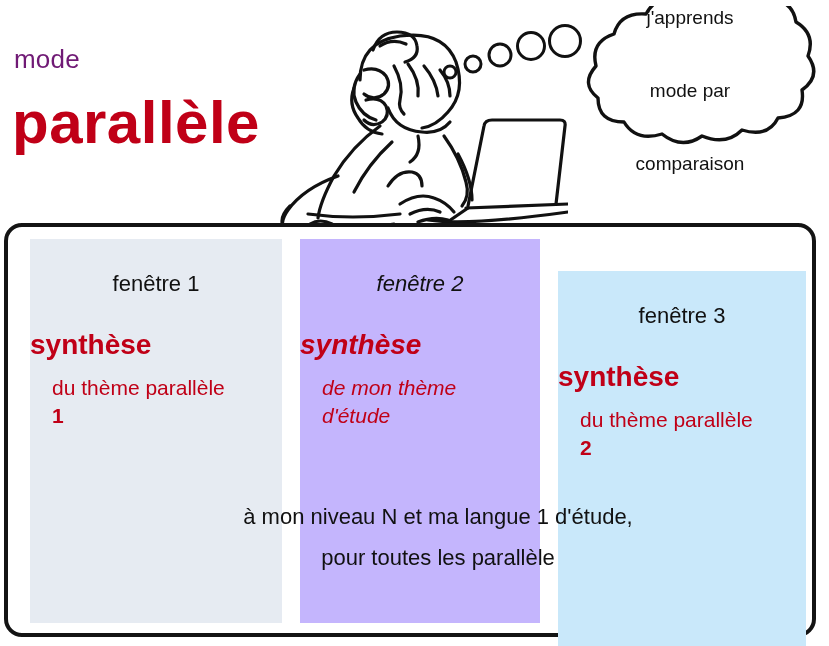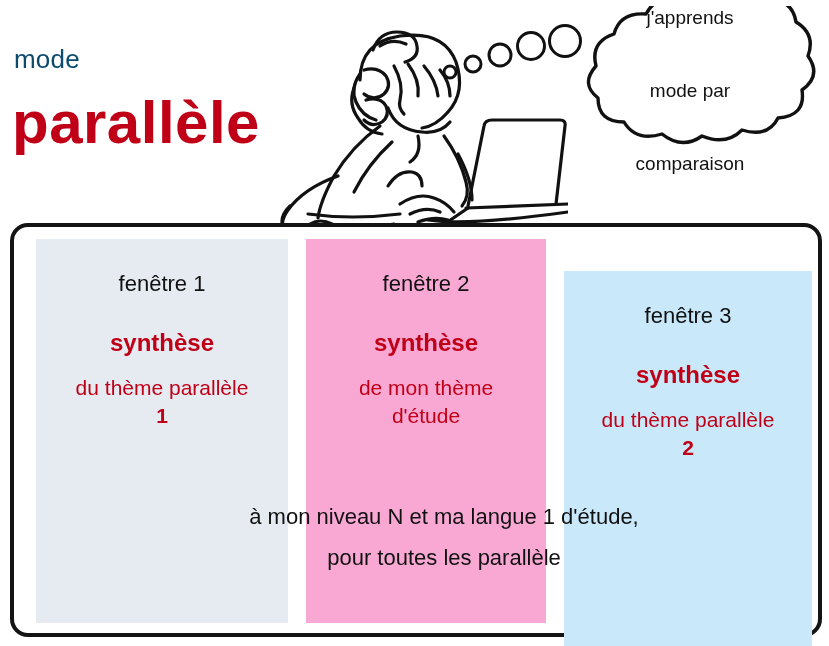--- a/index.html
+++ b/index.html
@@ -24,21 +24,21 @@
     left: 0;
     top: 0;
     width: 829px;
     height: 223px;
   }
   .mode-label {
     position: absolute;
     left: 14px;
     top: 44px;
     font-size: 26px;
-    color: #0c4a6e;
+    color: #701a75;
     letter-spacing: 0.2px;
     white-space: nowrap;
   }
   .mode-title {
     position: absolute;
     left: 12px;
     top: 88px;
     font-size: 60px;
     font-weight: bold;
     color: #c00017;
@@ -80,21 +80,21 @@
     pointer-events: none;
   }
   .bubble-line { white-space: nowrap; }
 
   
   .dots { position: absolute; left: 440px; top: 16px; width: 150px; height: 70px; }
 
   
   .panel {
     position: absolute;
-    left: 10px;
+    left: 4px;
     top: 223px;
     width: 812px;
     height: 414px;
     border: 4px solid #141414;
     border-radius: 18px;
     box-sizing: border-box;
     background: #ffffff;
   }
 
   .columns {
@@ -123,35 +123,35 @@
     text-align: center;
     font-size: 22px;
     color: #111111;
     white-space: nowrap;
   }
   .col-synth {
     position: absolute;
     left: 0;
     right: 0;
     top: 90px;
-    text-align: center;
-    font-size: 24px;
+    font-size: 28px;
     font-weight: bold;
     color: #c00017;
     white-space: nowrap;
   }
   .col-desc {
     position: absolute;
     left: 0;
     right: 0;
     top: 135px;
-    text-align: center;
+    text-align: left;
     font-size: 21px;
     color: #c00017;
     line-height: 1.35;
+    padding-left: 22px;
   }
   .col-desc .d-line { display: block; white-space: nowrap; }
   .col-desc .d-num { display: block; font-weight: bold; }
 
   
   .caption {
     position: absolute;
     left: 0;
     top: 270px;
     width: 812px;
@@ -266,21 +266,21 @@
 
       <div class="col col-1" style="background:#e6ebf2;">
         <div class="col-head">fenêtre 1</div>
         <div class="col-synth">synthèse</div>
         <div class="col-desc">
           <span class="d-line">du thème parallèle</span>
           <span class="d-num">1</span>
         </div>
       </div>
 
-      <div class="col col-2" style="background:#f9a8d4;">
+      <div class="col col-2" style="background:#c4b5fd;font-style:italic;">
         <div class="col-head">fenêtre 2</div>
         <div class="col-synth">synthèse</div>
         <div class="col-desc">
           <span class="d-line">de mon thème</span>
           <span class="d-line">d'étude</span>
         </div>
       </div>
 
       <div class="col col-3" style="background:#c9e8fa;">
         <div class="col-head">fenêtre 3</div>

